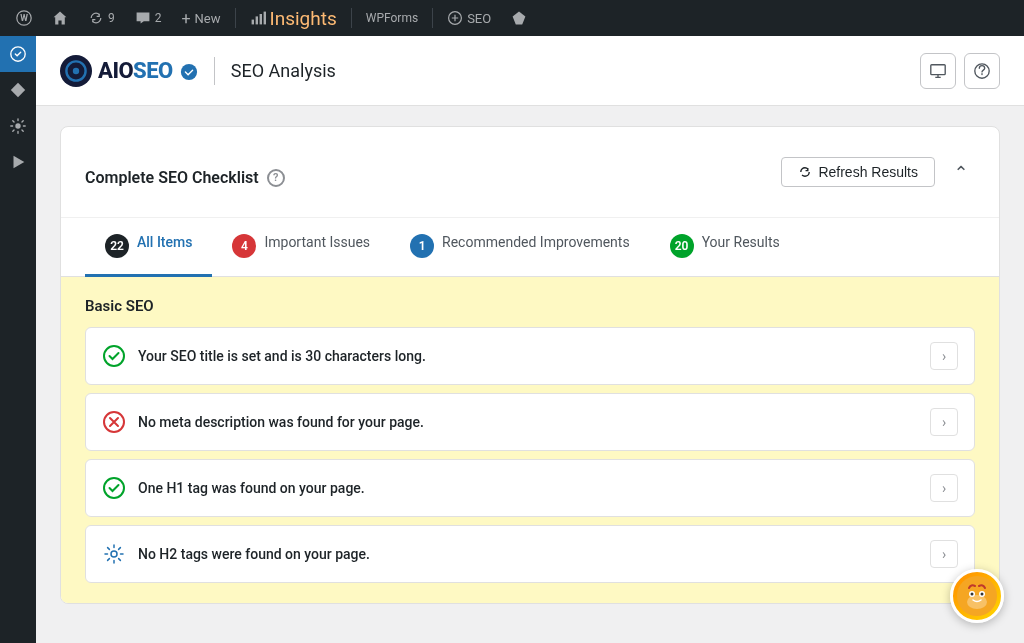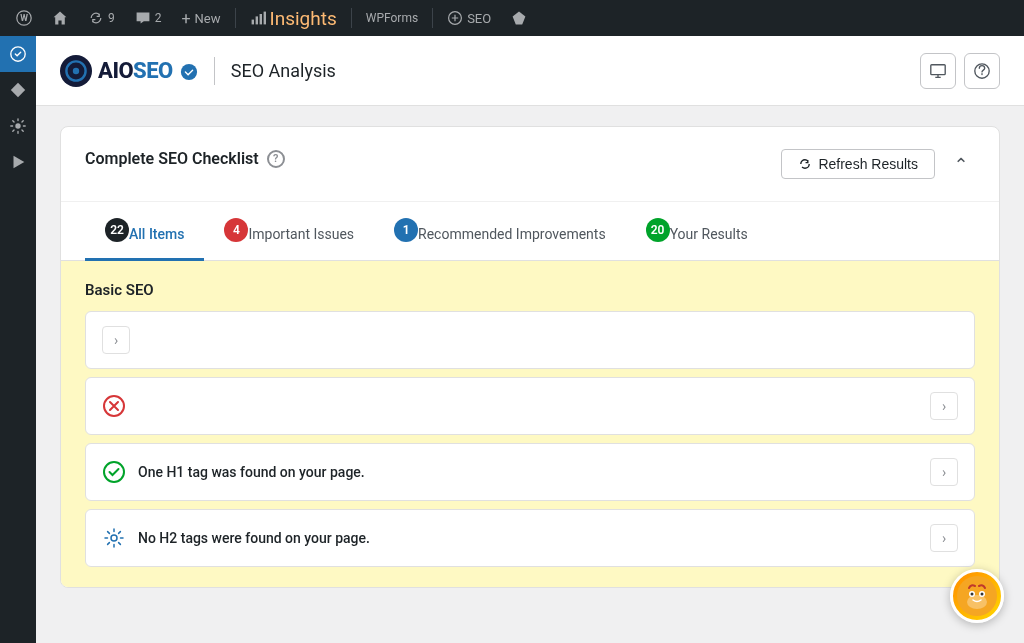--- a/index.html
+++ b/index.html
@@ -127,23 +127,23 @@
 
     
     .checklist-card {
       background: #fff;
       border: 1px solid #e0e0e0;
       border-radius: 8px;
       overflow: hidden;
     }
     .checklist-header {
       display: flex;
-      align-items: flex-start;
+      align-items: flex-end;
       justify-content: space-between;
-      padding: 22px 24px;
+      padding: 30px 24px;
       border-bottom: 1px solid #f0f0f0;
     }
     .checklist-title-area {
       display: flex;
       align-items: center;
       gap: 8px;
     }
     .checklist-title {
       font-size: 16px;
       font-weight: 600;
@@ -194,21 +194,22 @@
     
     .tabs-bar {
       display: flex;
       align-items: center;
       padding: 0 24px;
       border-bottom: 1px solid #e0e0e0;
       background: #fff;
     }
     .tab-item {
       display: flex;
-      align-items: flex-end;
+      align-items: flex-start;
+      gap: 8px;
       padding: 16px 20px;
       cursor: pointer;
       font-size: 14px;
       color: #50575e;
       border-bottom: 3px solid transparent;
       margin-bottom: -1px;
     }
     .tab-item.active {
       color: #2271b1;
       border-bottom-color: #2271b1;
@@ -454,31 +455,41 @@
             <span class="tab-badge badge-green">20</span>
             <span>Your Results</span>
           </div>
         </div>
 
         <div class="checklist-content">
           <div class="section-title">Basic SEO</div>
           <div class="check-items">
 
             <div class="check-item">
+              <div class="check-item-left">
+                <div class="check-icon">
+                  <svg width="22" height="22" viewBox="0 0 22 22">
+                      <circle cx="11" cy="11" r="10" fill="none" stroke="#00a32a" stroke-width="2"></circle>
+                      <path d="M6.5 11l3 3 6-6" stroke="#00a32a" stroke-width="2" stroke-linecap="round" fill="none"></path>
+                    </svg>
+                </div>
+                <span class="check-item-text">Your SEO title is set and is 30 characters long.</span>
+              </div>
               <div class="chevron-right">›</div>
             </div>
 
             <div class="check-item">
               <div class="check-item-left">
                 <div class="check-icon">
                   <svg width="22" height="22" viewBox="0 0 22 22">
                       <circle cx="11" cy="11" r="10" fill="none" stroke="#d63638" stroke-width="2"></circle>
                       <path d="M7 7l8 8M15 7l-8 8" stroke="#d63638" stroke-width="2" stroke-linecap="round"></path>
                     </svg>
                 </div>
+                <span class="check-item-text">No meta description was found for your page.</span>
               </div>
               <div class="chevron-right">›</div>
             </div>
 
             <div class="check-item">
               <div class="check-item-left">
                 <div class="check-icon">
                   <svg width="22" height="22" viewBox="0 0 22 22">
                       <circle cx="11" cy="11" r="10" fill="none" stroke="#00a32a" stroke-width="2"></circle>
                       <path d="M6.5 11l3 3 6-6" stroke="#00a32a" stroke-width="2" stroke-linecap="round" fill="none"></path>

